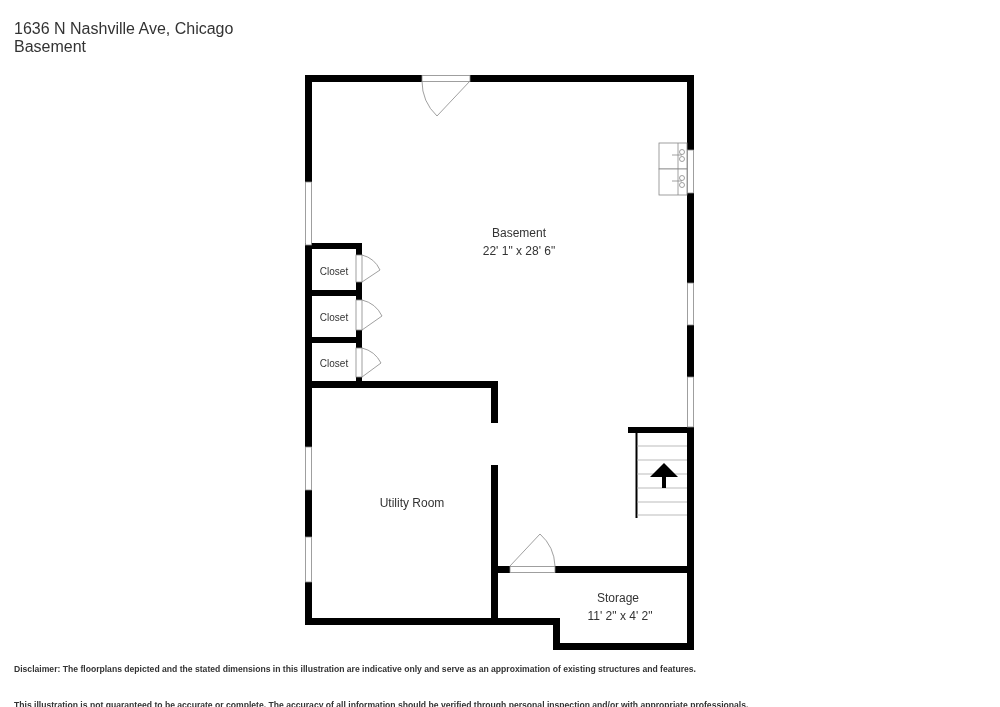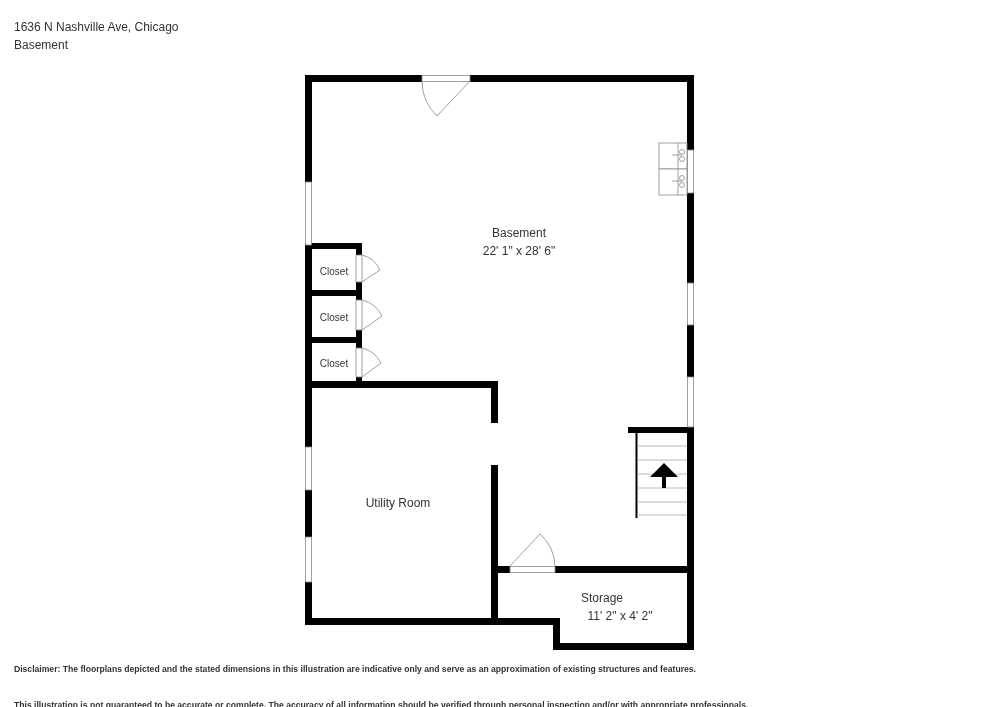--- a/index.html
+++ b/index.html
@@ -1,18 +1,18 @@
 <!DOCTYPE html>
 <html><head>
 <meta charset="utf-8">
 <style>
   html, body { margin: 0; padding: 0; background: #ffffff; }
   body { width: 1000px; height: 707px; position: relative; overflow: hidden;
          font-family: "Liberation Sans", sans-serif; color: #333333; }
-  .hdr { position: absolute; left: 14px; font-size: 12px; color: #333333; }
+  .hdr { position: absolute; left: 14px; font-size: 16px; color: #333333; }
   #hdr-address { top: 20px; }
   #hdr-floor { top: 38px; }
   .disc { position: absolute; left: 14px; font-size: 8.6px; color: #333333; white-space: nowrap; font-weight: bold; }
   #disc-1 { top: 664px; }
   #disc-2 { top: 682px; margin-top: 18px; }
   svg#plan { position: absolute; left: 0; top: 0; }
   .room-label { position: absolute; font-size: 12px; color: #333333; text-align: center; white-space: nowrap; transform: translateX(-50%); }
   .room-dim { position: absolute; font-size: 12px; color: #333333; text-align: center; white-space: nowrap; transform: translateX(-50%); }
   .closet-label { position: absolute; font-size: 10px; color: #333333; text-align: center; white-space: nowrap; transform: translateX(-50%); }
 </style>
@@ -121,19 +121,19 @@
   </g>
 </svg>
 
 <div class="room-label" style="left:519px; top:226px;">Basement</div>
 <div class="room-dim" style="left:519px; top:244px;">22' 1" x 28' 6"</div>
 
 <div class="closet-label" style="left:334px; top:266px;">Closet</div>
 <div class="closet-label" style="left:334px; top:312px;">Closet</div>
 <div class="closet-label" style="left:334px; top:358px;">Closet</div>
 
-<div class="room-label" style="left:398px; top:496px;">Utility Room</div>
+<div class="room-label" style="left:412px; top:496px;">Utility Room</div>
 
-<div class="room-label" style="left:602px; top:591px;">Storage</div>
+<div class="room-label" style="left:618px; top:591px;">Storage</div>
 <div class="room-dim" style="left:620px; top:609px;">11' 2" x 4' 2"</div>
 
 <div id="disc-1" class="disc">Disclaimer: The floorplans depicted and the stated dimensions in this illustration are indicative only and serve as an approximation of existing structures and features.</div>
 <div id="disc-2" class="disc">This illustration is not guaranteed to be accurate or complete. The accuracy of all information should be verified through personal inspection and/or with appropriate professionals.</div>
 
 </body></html>

